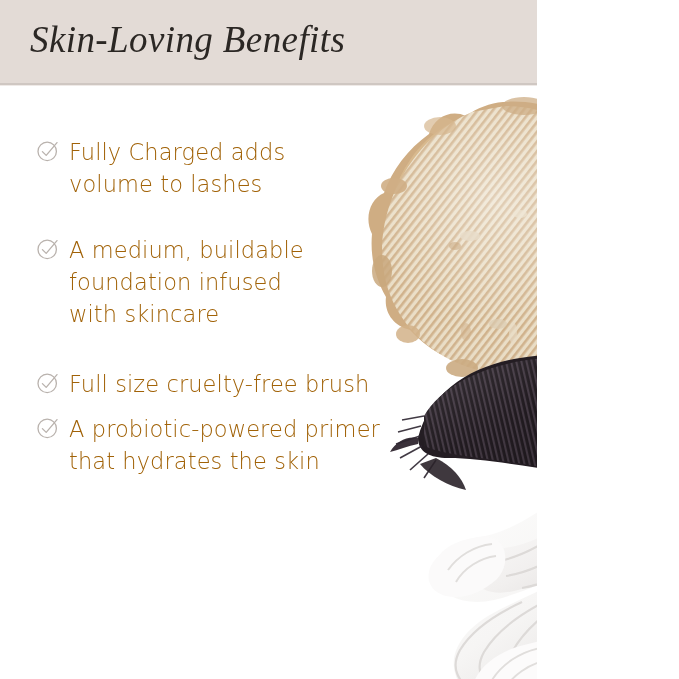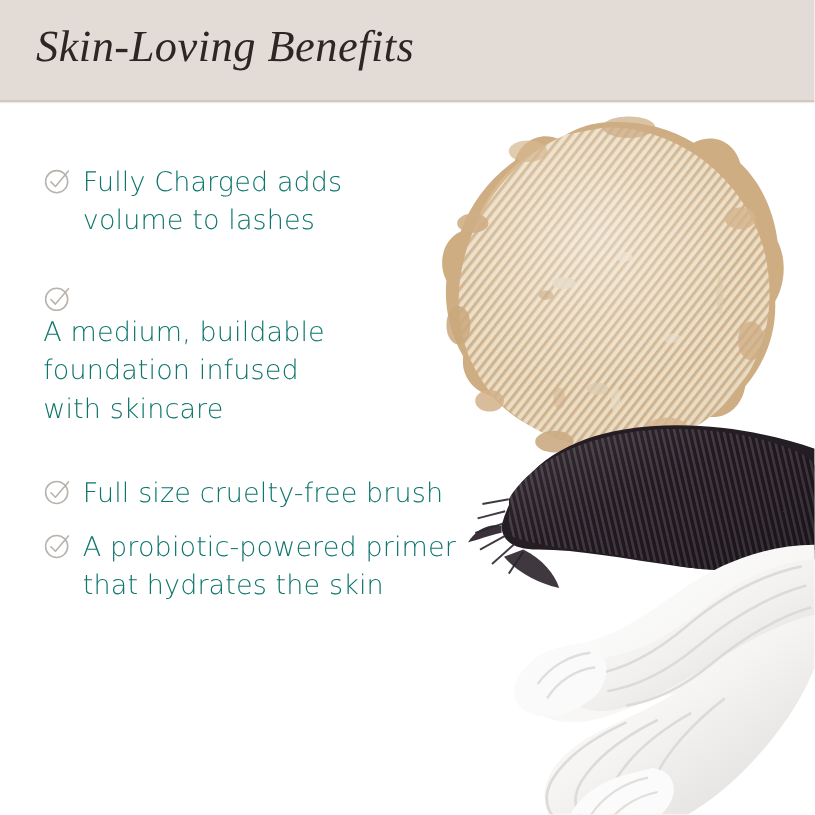--- a/index.html
+++ b/index.html
@@ -8,21 +8,21 @@
   }
   body {
     width: 679px;
     height: 679px;
     background: #ffffff;
     font-family: "Liberation Sans", sans-serif;
     overflow: hidden;
   }
   .canvas {
     position: relative;
-    width: 679px;
+    width: 537px;
     height: 679px;
     background: #ffffff;
     overflow: hidden;
   }
 
   
   .header-band {
     position: absolute;
     left: 0;
     top: 0;
@@ -67,42 +67,42 @@
     top: 136px;
     width: 400px;
   }
   .benefit-item {
     position: relative;
     display: flex;
     align-items: flex-start;
     margin-bottom: 30px;
   }
   .benefit-item:nth-child(1) { margin-bottom: 34px; }
-  .benefit-item:nth-child(2) { margin-bottom: 38px; flex-direction: column; }
+  .benefit-item:nth-child(2) { margin-bottom: 38px; }
   .benefit-item:nth-child(3) { margin-bottom: 13px; }
 
   .check-icon {
     flex: 0 0 auto;
     width: 24px;
     height: 24px;
     margin-top: 3px;
     margin-right: 9px;
   }
   .check-icon svg {
     display: block;
     width: 24px;
     height: 24px;
     overflow: visible;
   }
   .benefit-text {
     font-family: "DejaVu Sans", "Liberation Sans", sans-serif;
     font-weight: 300;
     font-size: 22.5px;
     line-height: 32px;
-    color: #0f766e;
+    color: #a16207;
     letter-spacing: 0.1px;
     white-space: pre-line;
   }
 
   
   .art-layer {
     position: absolute;
     left: 0;
     top: 86px;
     width: 679px;

